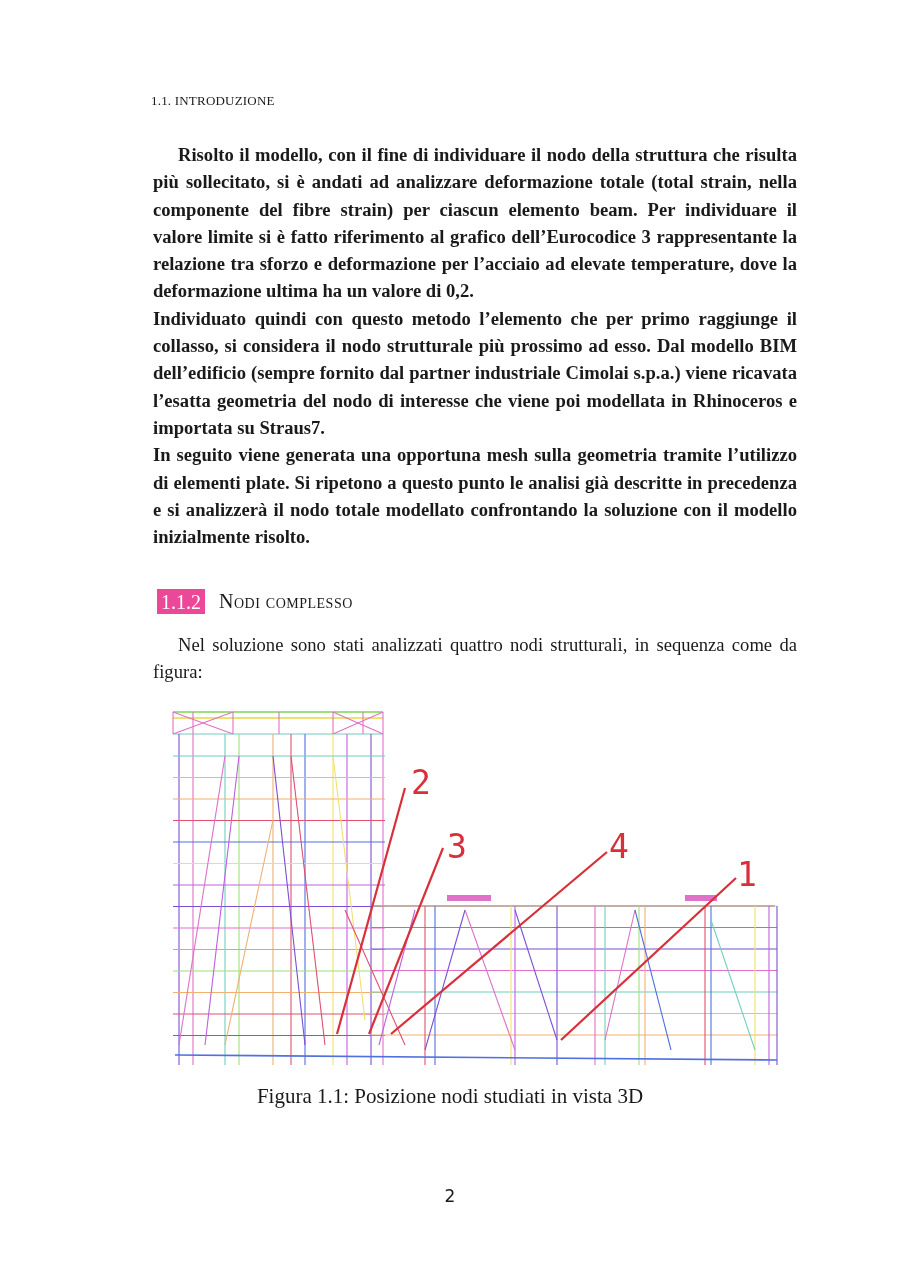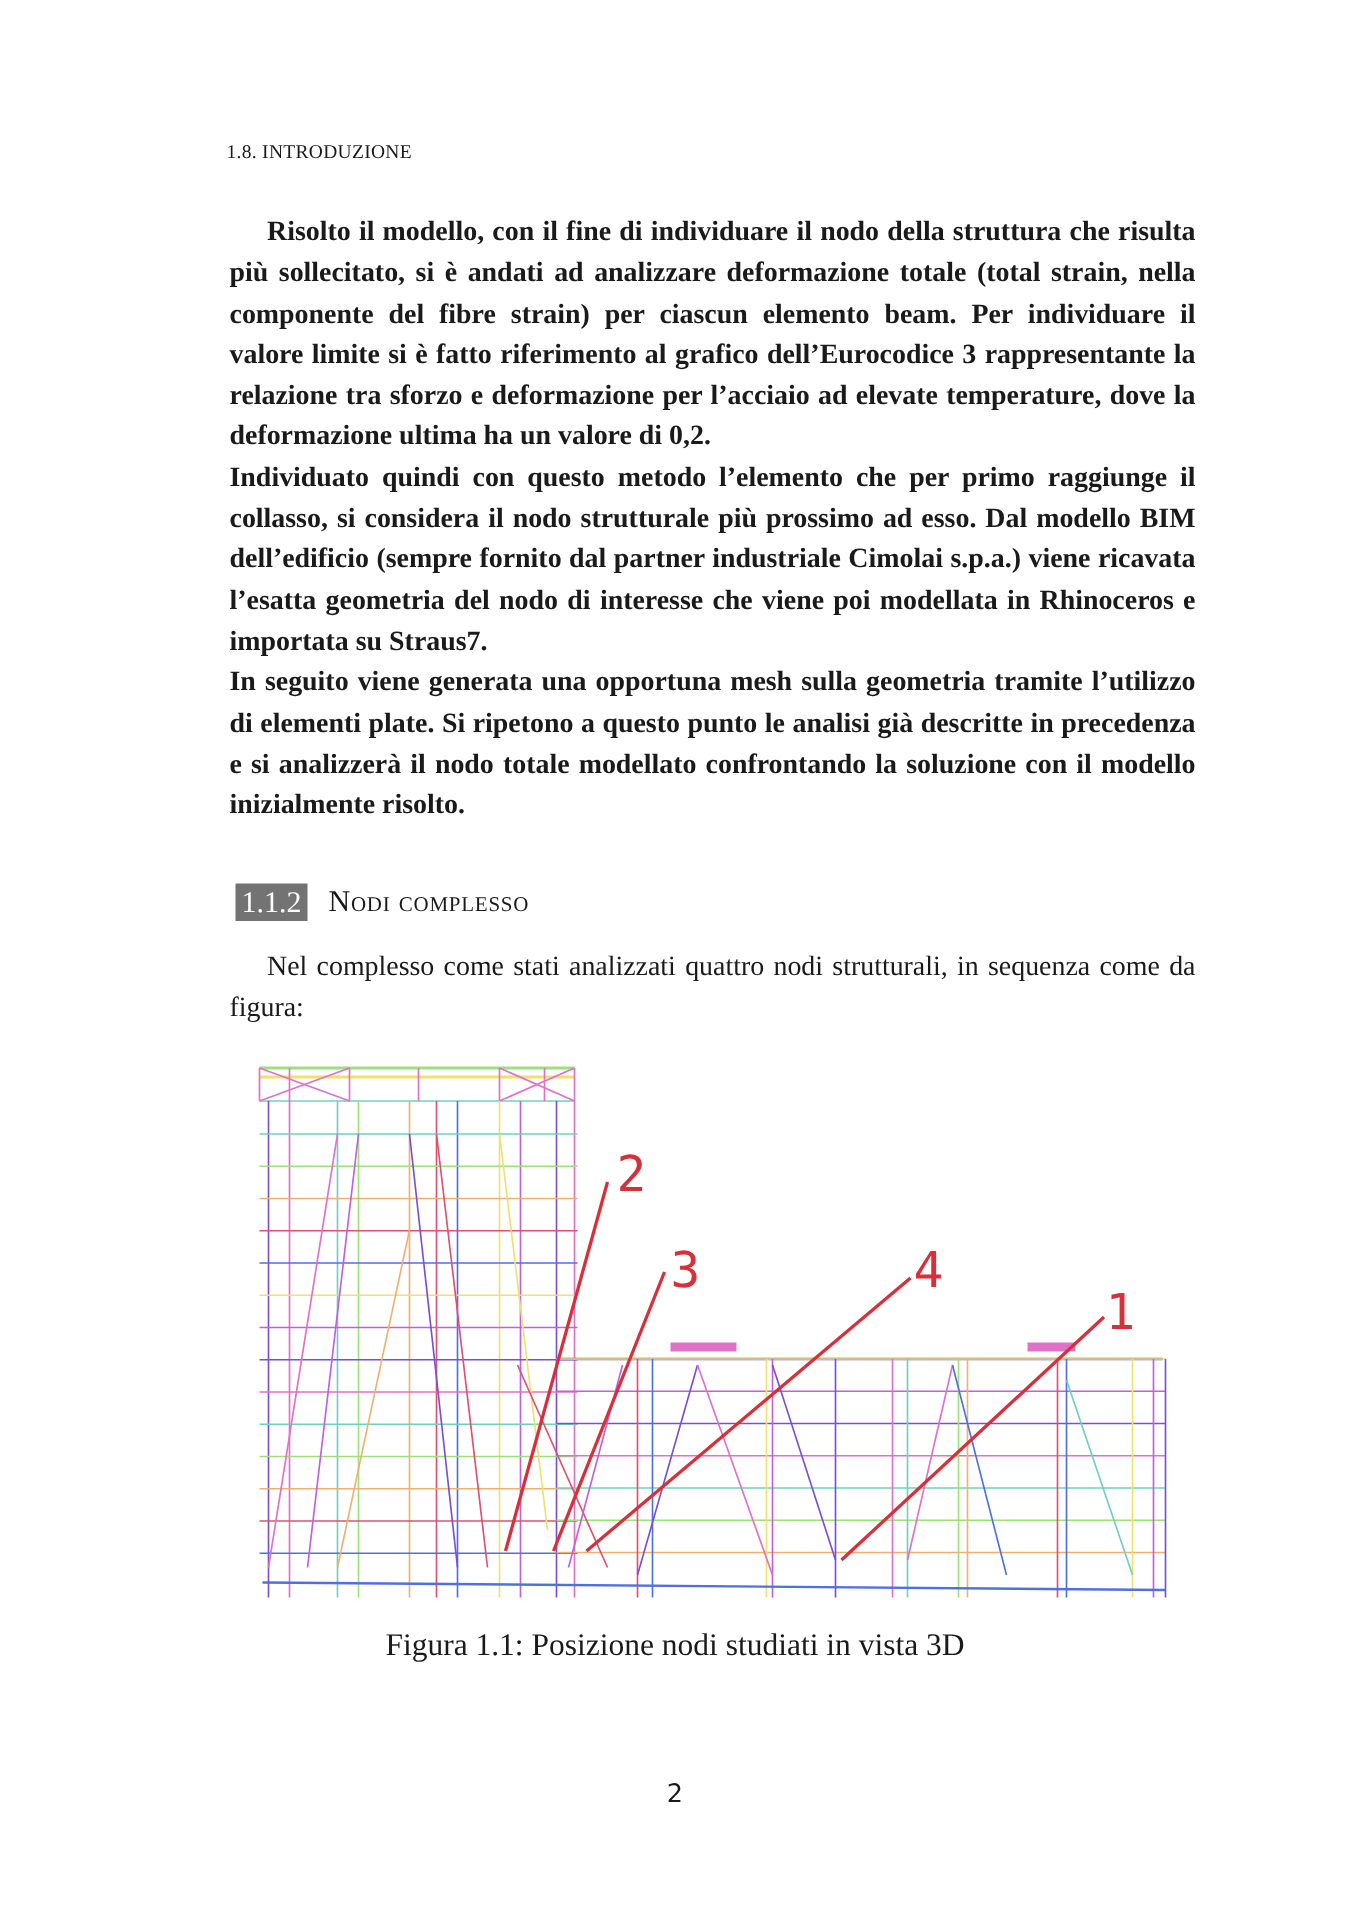--- a/index.html
+++ b/index.html
@@ -7,50 +7,50 @@
          font-family:"DejaVu Serif", "Liberation Serif", serif; color:#1a1a1a; }
   .running-head { position:absolute; left:151px; top:93px; font-size:13px; letter-spacing:0.2px;
                   font-family:"Liberation Serif", serif; }
   .body-text { position:absolute; left:153px; width:644px; font-family:"Liberation Serif", serif;
                font-size:18.6px; line-height:27.3px; text-align:justify; }
   .body-text p { margin:0; }
   .body-text p.indent { text-indent:25px; }
   #para-block { top:141px;font-weight:bold; }
   .section-heading { position:absolute; left:157px; top:589px; display:flex; align-items:center;
                      font-family:"Liberation Serif", serif; }
-  .section-number { background:#737373; color:#ffffff; font-size:20px; padding:1px 4px 0 4px;
+  .section-number { background:#ec4899; color:#ffffff; font-size:20px; padding:1px 4px 0 4px;
                     line-height:24px; }
   .section-title { margin-left:14px; font-size:20px; font-variant:small-caps; letter-spacing:0.5px; }
   #intro-block { top:631px; }
   .figure { position:absolute; left:165px; top:700px; width:620px; height:380px; }
   .figure svg { width:620px; height:380px; display:block; }
   .figure-caption { position:absolute; left:0; width:900px; top:1084px; text-align:center;
                     font-family:"Liberation Serif", serif; font-size:21px; }
   .page-number { position:absolute; left:0; width:900px; top:1186px; text-align:center;
                  font-family:"DejaVu Sans", sans-serif; font-size:17px; }
   .callout-label { font-family:"DejaVu Sans Mono", monospace; font-size:33px; fill:#d8303a; }
 </style>
 </head>
 <body>
 
-<div class="running-head">1.8. INTRODUZIONE</div>
+<div class="running-head">1.1. INTRODUZIONE</div>
 
 <div class="body-text" id="para-block">
   <p class="indent">Risolto il modello, con il fine di individuare il nodo della struttura che risulta più sollecitato, si è andati ad analizzare deformazione totale (total strain, nella componente del fibre strain) per ciascun elemento beam. Per individuare il valore limite si è fatto riferimento al grafico dell’Eurocodice 3 rappresentante la relazione tra sforzo e deformazione per l’acciaio ad elevate temperature, dove la deformazione ultima ha un valore di 0,2.</p>
   <p>Individuato quindi con questo metodo l’elemento che per primo raggiunge il collasso, si considera il nodo strutturale più prossimo ad esso. Dal modello BIM dell’edificio (sempre fornito dal partner industriale Cimolai s.p.a.) viene ricavata l’esatta geometria del nodo di interesse che viene poi modellata in Rhinoceros e importata su Straus7.</p>
   <p>In seguito viene generata una opportuna mesh sulla geometria tramite l’utilizzo di elementi plate. Si ripetono a questo punto le analisi già descritte in precedenza e si analizzerà il nodo totale modellato confrontando la soluzione con il modello inizialmente risolto.</p>
 </div>
 
 <div class="section-heading">
   <span class="section-number">1.1.2</span>
   <span class="section-title">Nodi complesso</span>
 </div>
 
 <div class="body-text" id="intro-block">
-  <p class="indent">Nel complesso come stati analizzati quattro nodi strutturali, in sequenza come da figura:</p>
+  <p class="indent">Nel soluzione sono stati analizzati quattro nodi strutturali, in sequenza come da figura:</p>
 </div>
 
 <div class="figure">
   <svg id="wire" viewBox="0 0 620 380" xmlns="http://www.w3.org/2000/svg">
     <g id="wire-grid">
         <line x1="8" y1="12" x2="218" y2="12" stroke="#9ee07a" stroke-width="2"></line>
         <line x1="8" y1="18" x2="218" y2="18" stroke="#f0e070" stroke-width="2"></line>
         <line x1="8" y1="34" x2="218" y2="34" stroke="#6fd0c0" stroke-width="1.1"></line>
         <line x1="8" y1="12" x2="8" y2="34" stroke="#e070c8" stroke-width="1.1"></line>
         <line x1="28" y1="12" x2="28" y2="34" stroke="#e070c8" stroke-width="1.1"></line>

